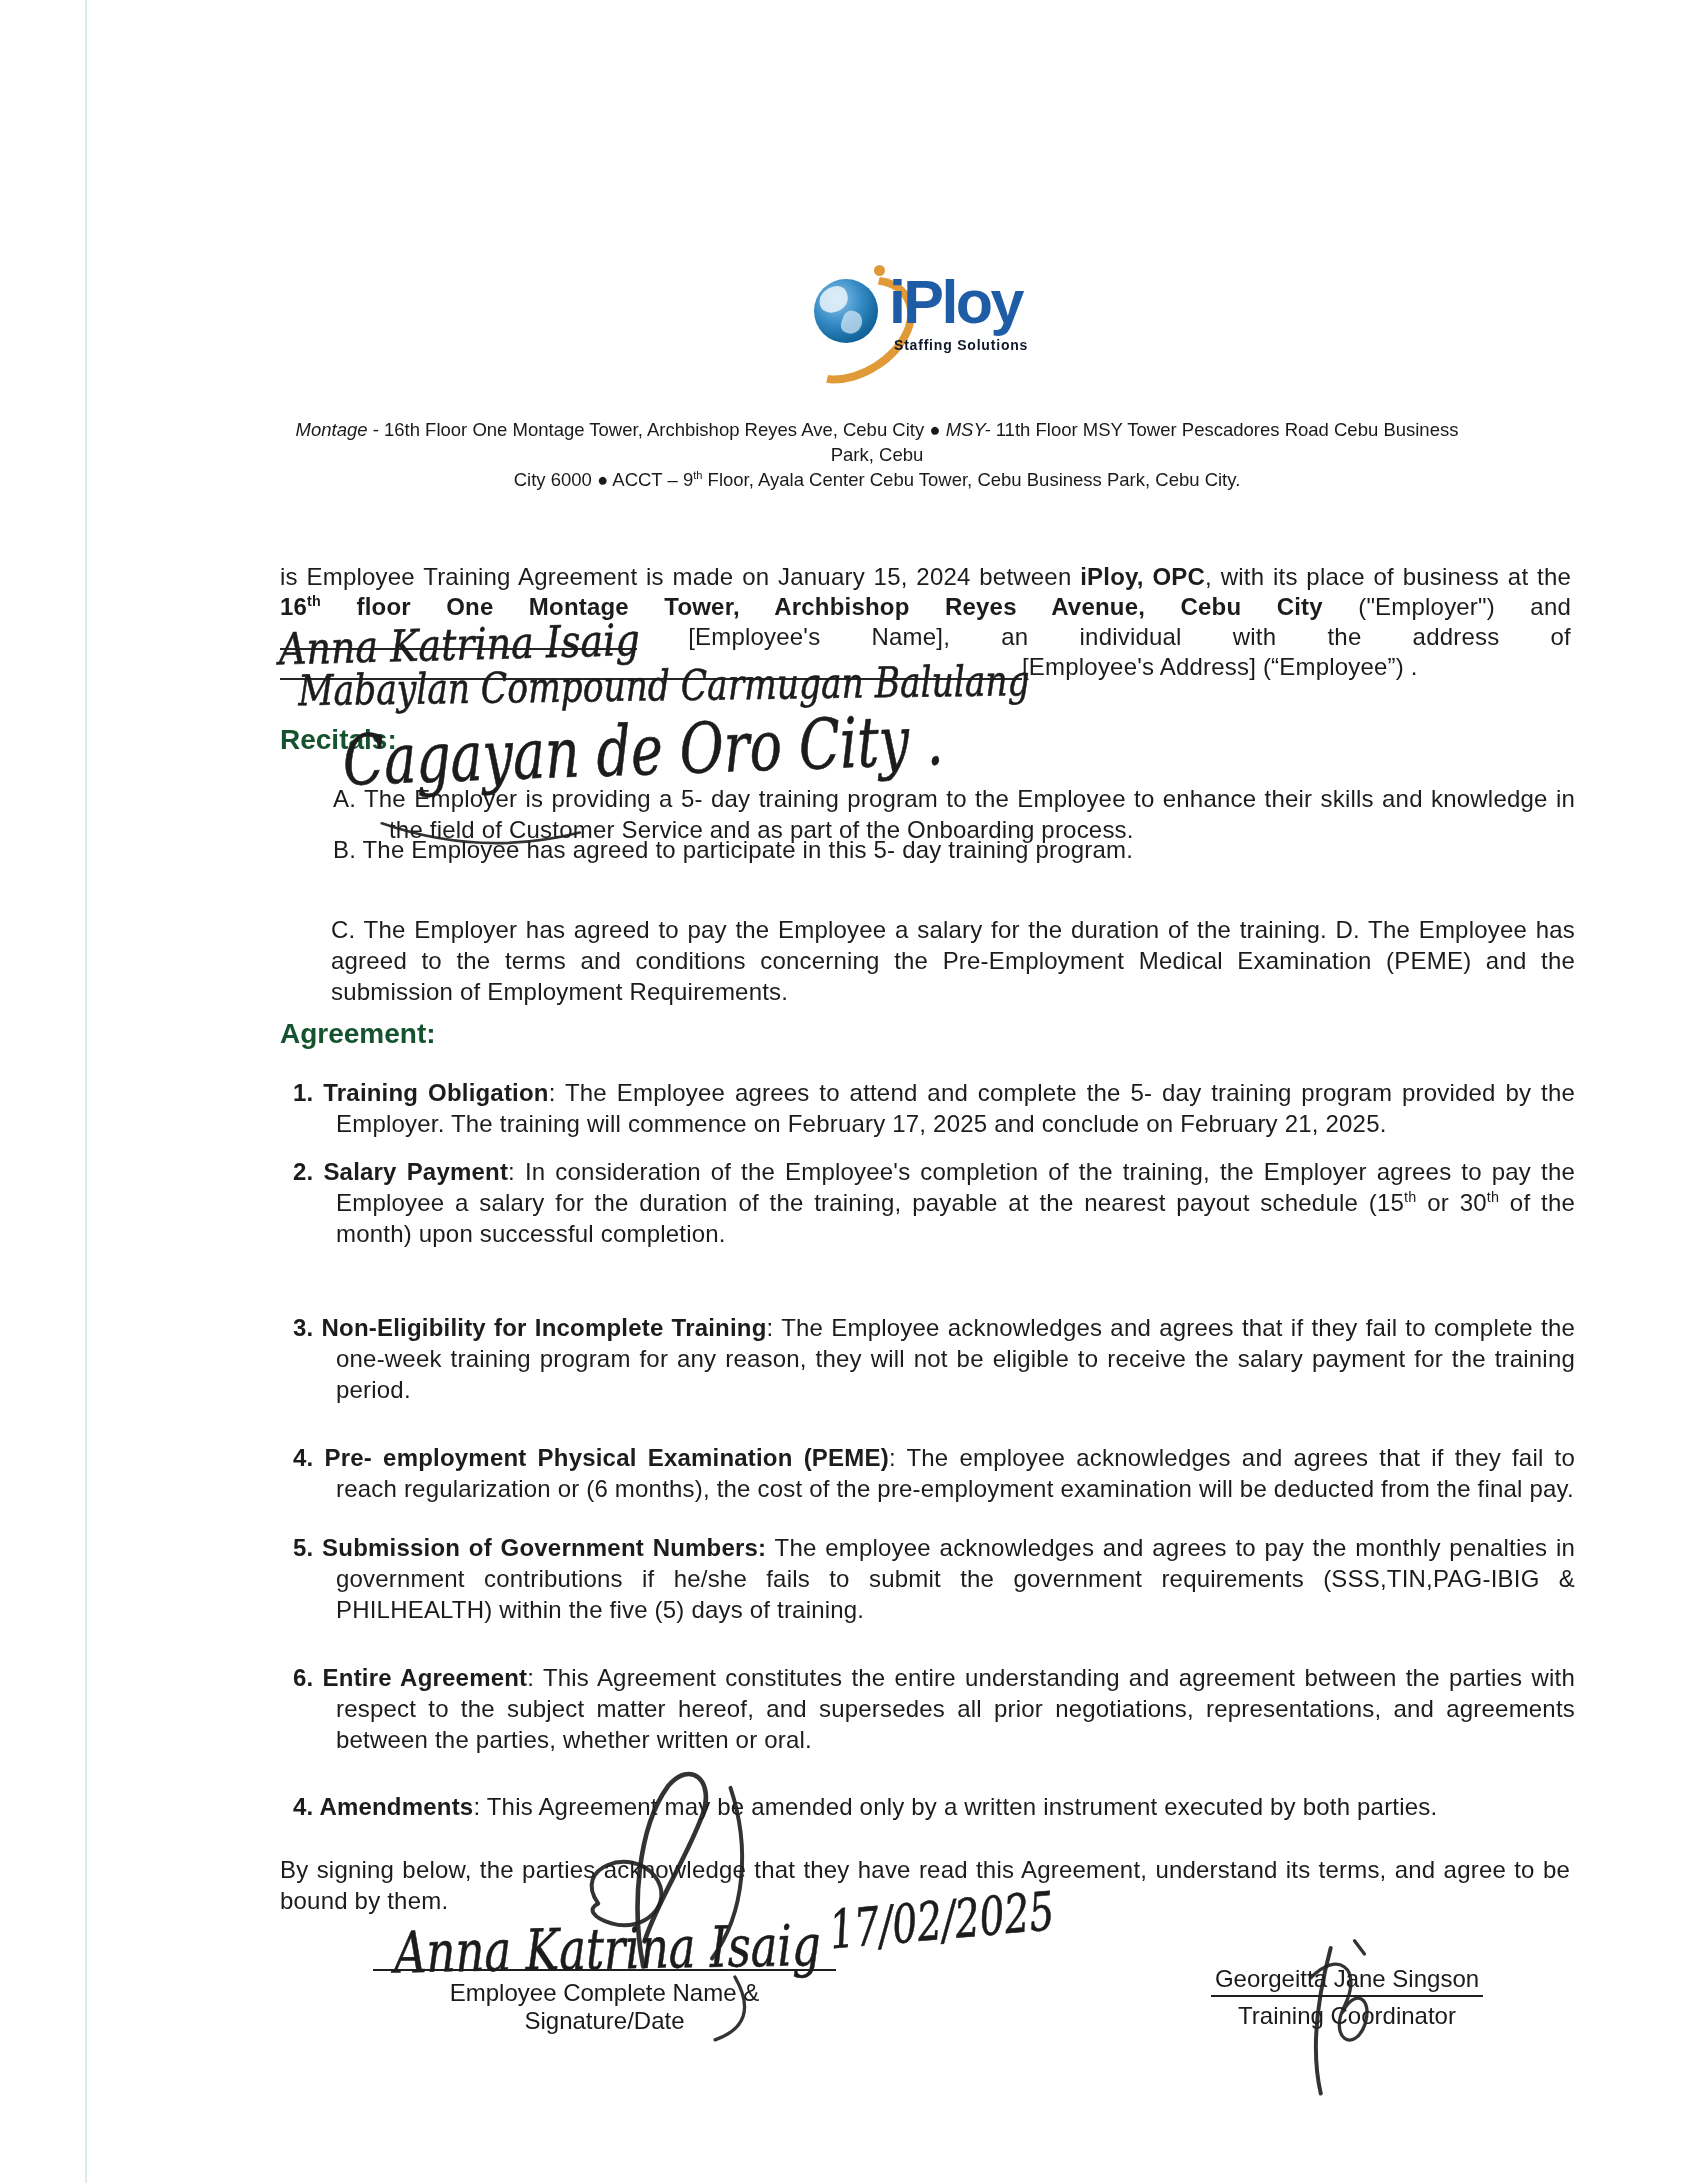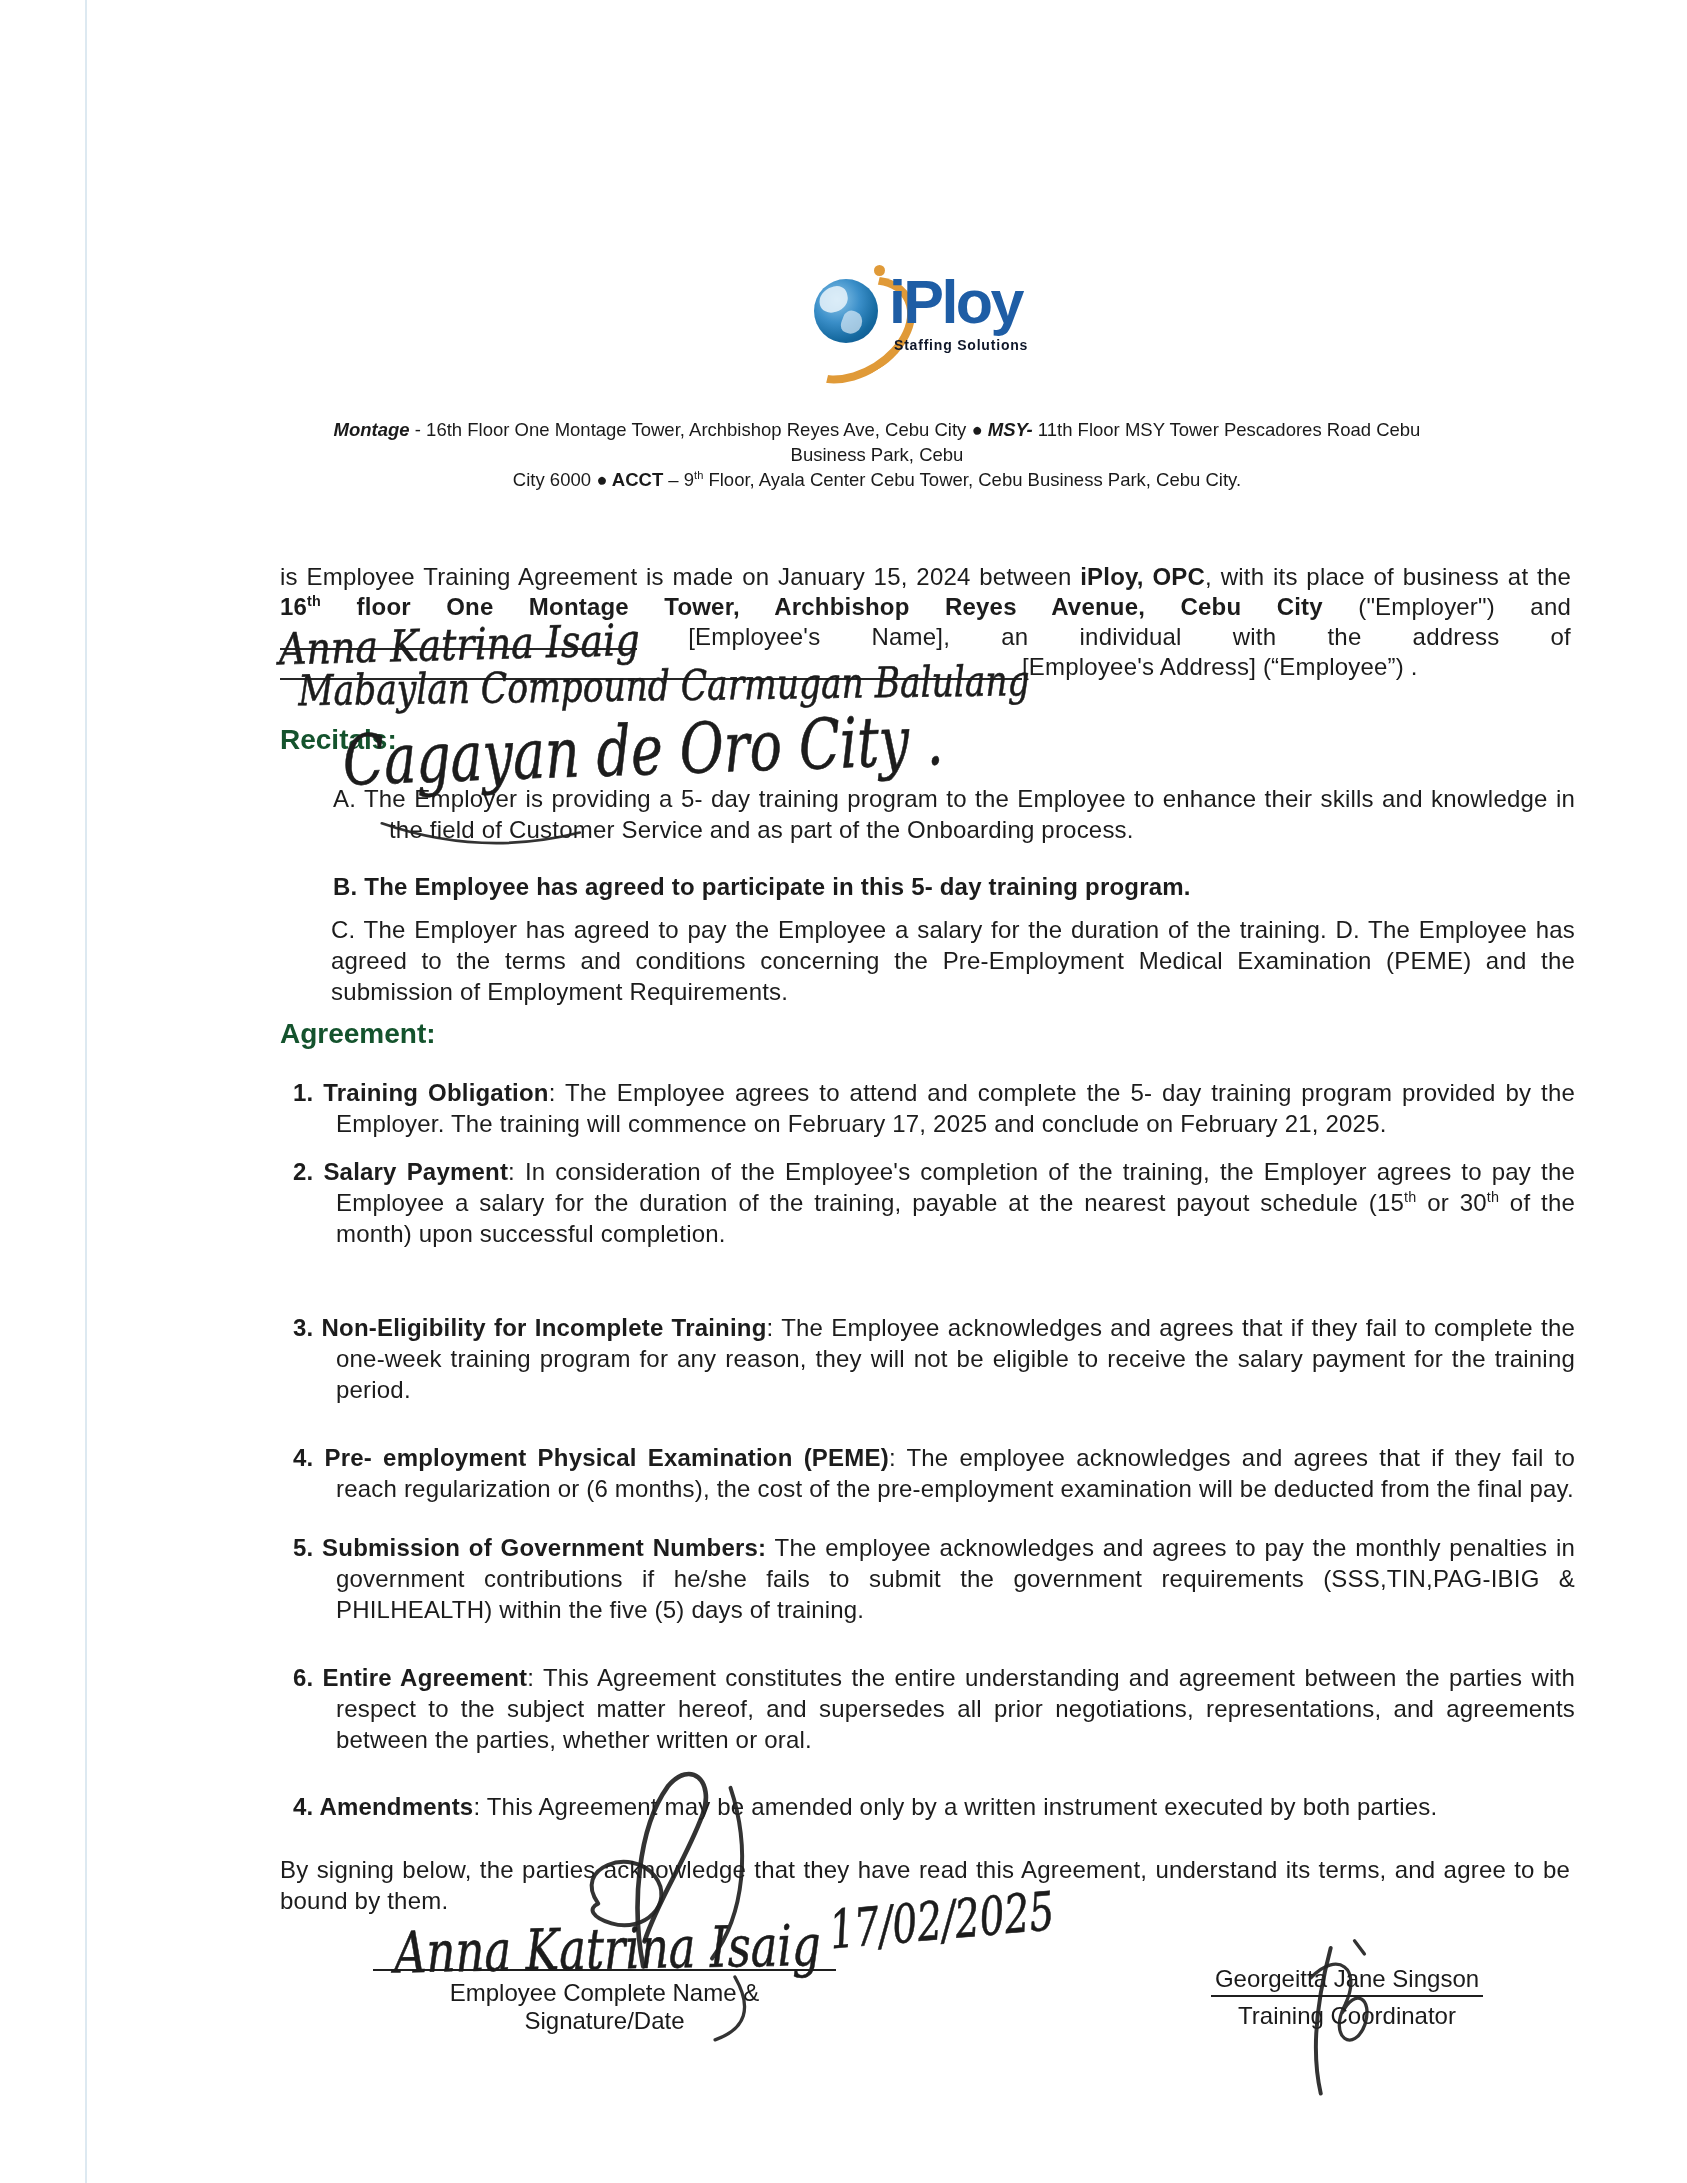--- a/index.html
+++ b/index.html
@@ -19,21 +19,21 @@
   .swoosh{position:absolute;left:-9.3px;top:22.5px;width:118px;height:78px;border:8px solid transparent;
         border-bottom-color:#e09a38;border-right-color:#e09a38;border-radius:50%;transform:rotate(-32deg);}
   .i-dot{position:absolute;left:79px;top:5.3px;width:11.2px;height:11.2px;border-radius:50%;background:#e09a38;}
   .brand{position:absolute;left:94px;top:12px;font-size:61px;font-weight:bold;letter-spacing:-2.6px;
          color:#1e5da5;line-height:1;}
   .tagline{position:absolute;left:99px;top:77px;font-size:14px;font-weight:bold;color:#0f172a;letter-spacing:0.8px;}
 
   
   .addr{position:absolute;left:261px;top:417px;width:1164px;text-align:center;
         font-size:18.5px;line-height:25px;color:#1a1a1a;}
-  .addr .b{font-weight:bold;}
+  .addr .b{font-weight:normal;}
   .addr .i{font-style:italic;}
 
   
   .tb{position:absolute;font-size:24px;line-height:30px;text-align:justify;
       letter-spacing:0.2px;color:#1c1c1c;}
   .b{font-weight:bold;}
   .i{font-style:italic;}
   sup{font-size:0.6em;vertical-align:super;line-height:0;}
   .para1{left:246px;top:562px;width:1291px;}
   .blank{display:inline-block;height:25px;border-bottom:2px solid #262626;vertical-align:-5.3px;}
@@ -79,21 +79,21 @@
 
   <div class="addr">
     <div><span class="b i">Montage</span><span> - 16th Floor One Montage Tower, Archbishop Reyes Ave, Cebu City </span><span class="b">● </span><span class="b i">MSY-</span><span> 11th Floor MSY Tower Pescadores Road Cebu Business Park, Cebu</span></div>
     <div><span>City 6000 </span><span class="b">● </span><span class="b">ACCT</span><span> – 9</span><sup>th</sup><span> Floor, Ayala Center Cebu Tower, Cebu Business Park, Cebu City.</span></div>
   </div>
 
   <div class="tb para1"><span>is Employee Training Agreement is made on January 15, 2024 between </span><span class="b">iPloy, OPC</span><span>, with its place of business at the </span><span class="b">16</span><sup class="b">th</sup><span class="b"> floor One Montage Tower, Archbishop Reyes Avenue, Cebu City</span><span> ("Employer") and </span><span class="blank blank-name"></span><span> [Employee's Name], an individual with the address of </span><span class="blank blank-addr"></span><span>[Employee's Address] (“Employee”) .</span></div>
 
   <div class="h-label" style="top:724px;">Recitals:</div>
   <div class="tb recital r-a" style="top:783px;">A. The Employer is providing a 5- day training program to the Employee to enhance their skills and knowledge in the field of Customer Service and as part of the Onboarding process.</div>
-  <div class="tb recital r-b" style="top:871px;font-weight:bold;">B. The Employee has agreed to participate in this 5- day training program.</div>
+  <div class="tb recital r-b" style="top:834px;">B. The Employee has agreed to participate in this 5- day training program.</div>
   <div class="tb recital r-c" style="top:914px;">C. The Employer has agreed to pay the Employee a salary for the duration of the training. D. The Employee has agreed to the terms and conditions concerning the Pre-Employment Medical Examination (PEME) and the submission of Employment Requirements.</div>
 
   <div class="h-label" style="top:1018px;">Agreement:</div>
 
   <div class="tb item" style="top:1077px;">
     <span class="b">1. Training Obligation</span><span><span>: The Employee agrees to attend and complete the 5- day training program provided by the Employer. The training will commence on February 17, 2025 and conclude on February 21, 2025.</span></span>
   </div>
   <div class="tb item" style="top:1156px;">
     <span class="b">2. Salary Payment</span><span><span>: In consideration of the Employee's completion of the training, the Employer agrees to pay the Employee a salary for the duration of the training, payable at the nearest payout schedule (15</span><sup>th</sup><span> or 30</span><sup>th</sup><span> of the month) upon successful completion.</span></span>
   </div>

